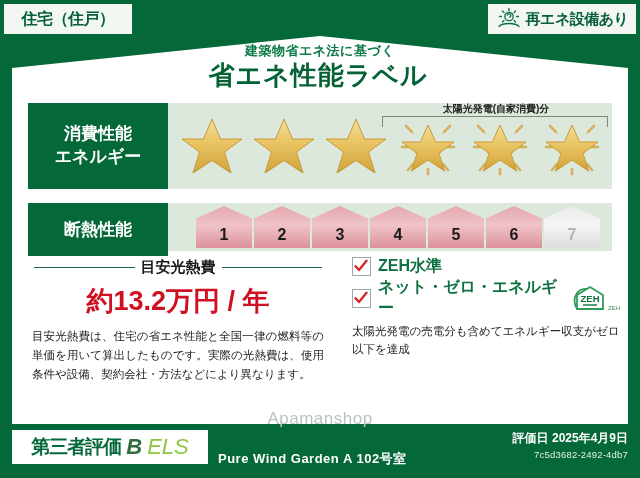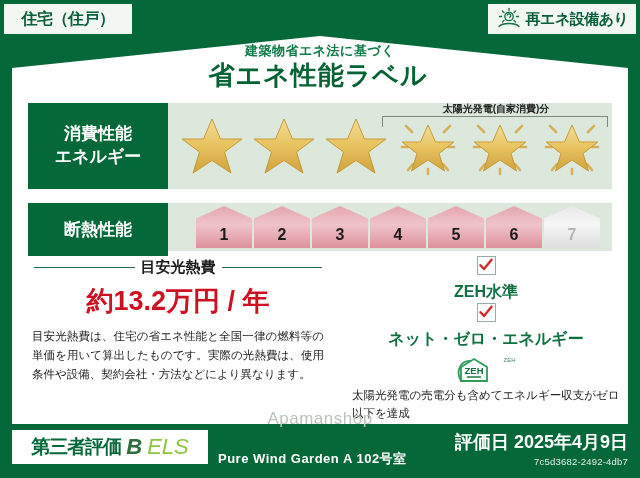--- a/index.html
+++ b/index.html
@@ -108,54 +108,54 @@
   .cost{
     text-align:center;color:#cf1020;font-size:27px;font-weight:bold;
     margin-top:6px;letter-spacing:0px;
   }
   .note{
     margin-top:8px;color:#1b1b1b;font-size:11.5px;line-height:1.65;
     text-align:justify;padding:0 4px;
   }
 
   .col-right{position:absolute;left:352px;top:256px;width:268px;z-index:5;}
-  .chk-row{display:flex;align-items:center;gap:7px;flex-direction:column;}
+  .chk-row{display:flex;align-items:center;gap:7px;}
   .chk-box{
     width:17px;height:17px;border:1.5px solid #9aa;background:#fff;flex:0 0 17px;
     position:relative;
   }
   .chk-box svg{position:absolute;left:1px;top:1px;}
   .chk-title{color:#0f7040;font-size:16px;font-weight:bold;letter-spacing:0px;}
   .chk-desc{color:#1b1b1b;font-size:11.5px;line-height:1.6;margin:3px 0 10px 0;}
   .inline-star{display:inline-block;vertical-align:-2px;}
   .inline-grade{
     display:inline-block;vertical-align:-2px;width:17px;height:14px;
     background:linear-gradient(#e5a6ae,#dd919b);
     -webkit-clip-path:polygon(50% 0%, 100% 30%, 100% 100%, 0 100%, 0 30%);
     clip-path:polygon(50% 0%, 100% 30%, 100% 100%, 0 100%, 0 30%);
     font-size:9px;font-weight:bold;color:#1a1a1a;text-align:center;line-height:16px;
   }
-  .zeh-logo{display:inline-flex;align-items:flex-start;gap:13px;vertical-align:-4px;}
+  .zeh-logo{display:inline-flex;align-items:flex-end;gap:1px;vertical-align:-4px;}
 
   
   .footer{position:absolute;left:0;bottom:0;width:640px;height:54px;z-index:6;}
   .bels{
     position:absolute;left:12px;top:6px;width:196px;height:34px;background:#fff;
     display:flex;align-items:center;justify-content:center;gap:5px;
   }
   .bels .jp{color:#056839;font-size:19px;font-weight:bold;letter-spacing:-1px;}
   .bels .b1{color:#2f6e3c;font-size:22px;font-weight:bold;font-style:italic;}
   .bels .b2{color:#8cc63f;font-size:22px;font-weight:normal;font-style:italic;}
   .prop{
     position:absolute;left:218px;top:14px;color:#fff;font-size:13px;font-weight:bold;
     letter-spacing:0.5px;
     margin-top:12px;
   }
   .evald{position:absolute;right:12px;top:6px;text-align:right;}
-  .evald .d1{color:#fff;font-size:18px;font-weight:bold;}
+  .evald .d1{color:#fff;font-size:12px;font-weight:bold;}
   .evald .d2{color:#e7efe7;font-size:9.5px;margin-top:2px;letter-spacing:0.2px;}
 
   .watermark{
     position:absolute;left:0;right:0;top:409px;text-align:center;
     color:#b9c4bb;font-size:17px;z-index:7;letter-spacing:0.5px;
   }
 </style>
 </head>
 <body>
 

